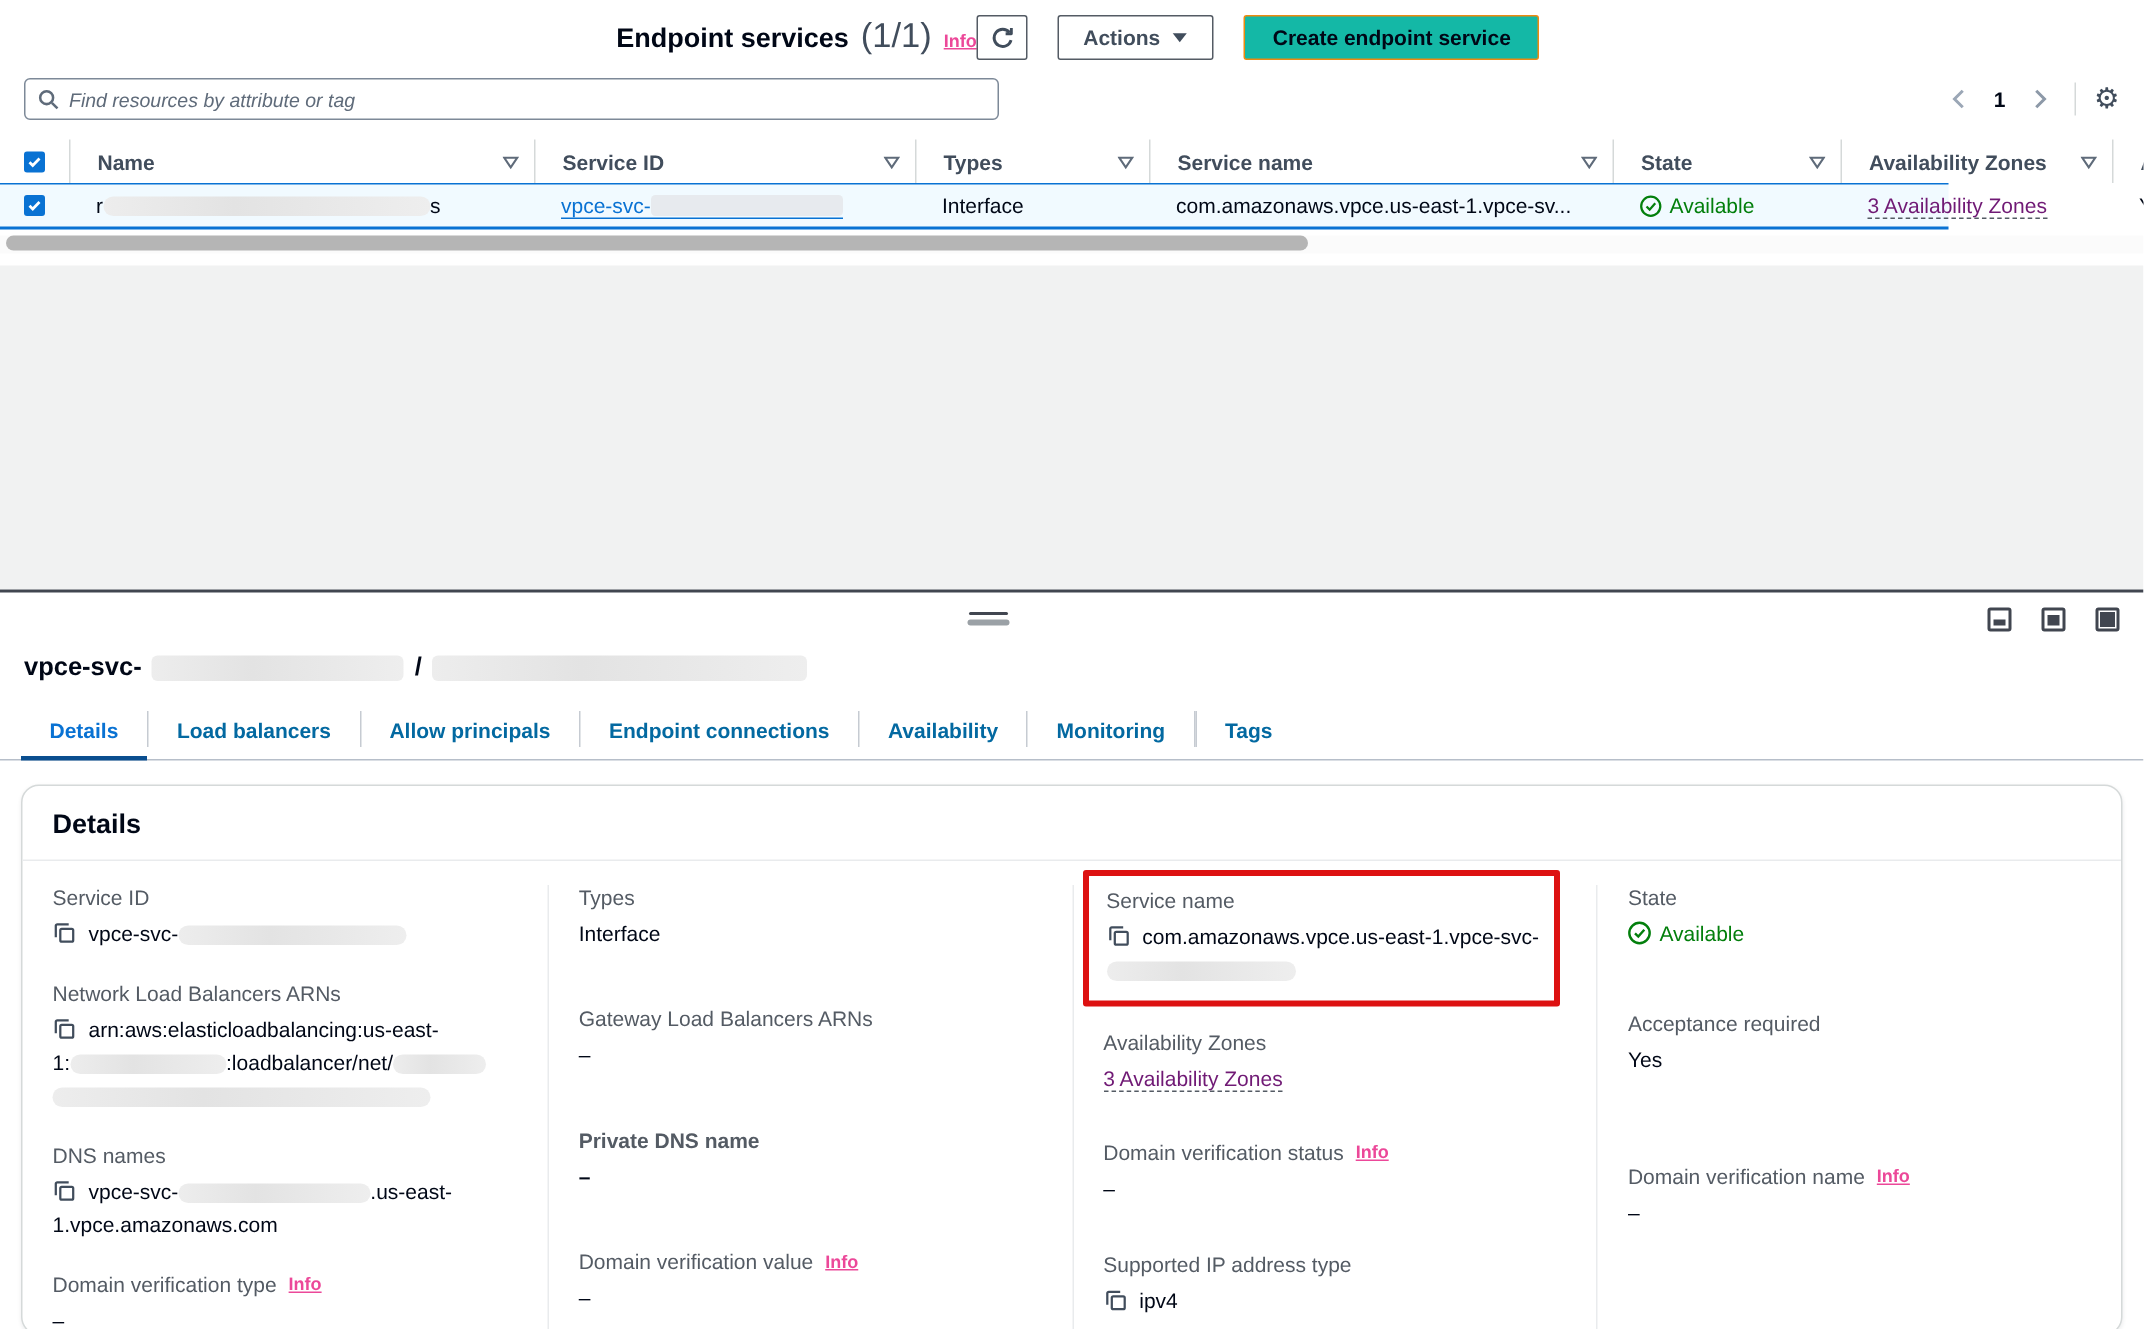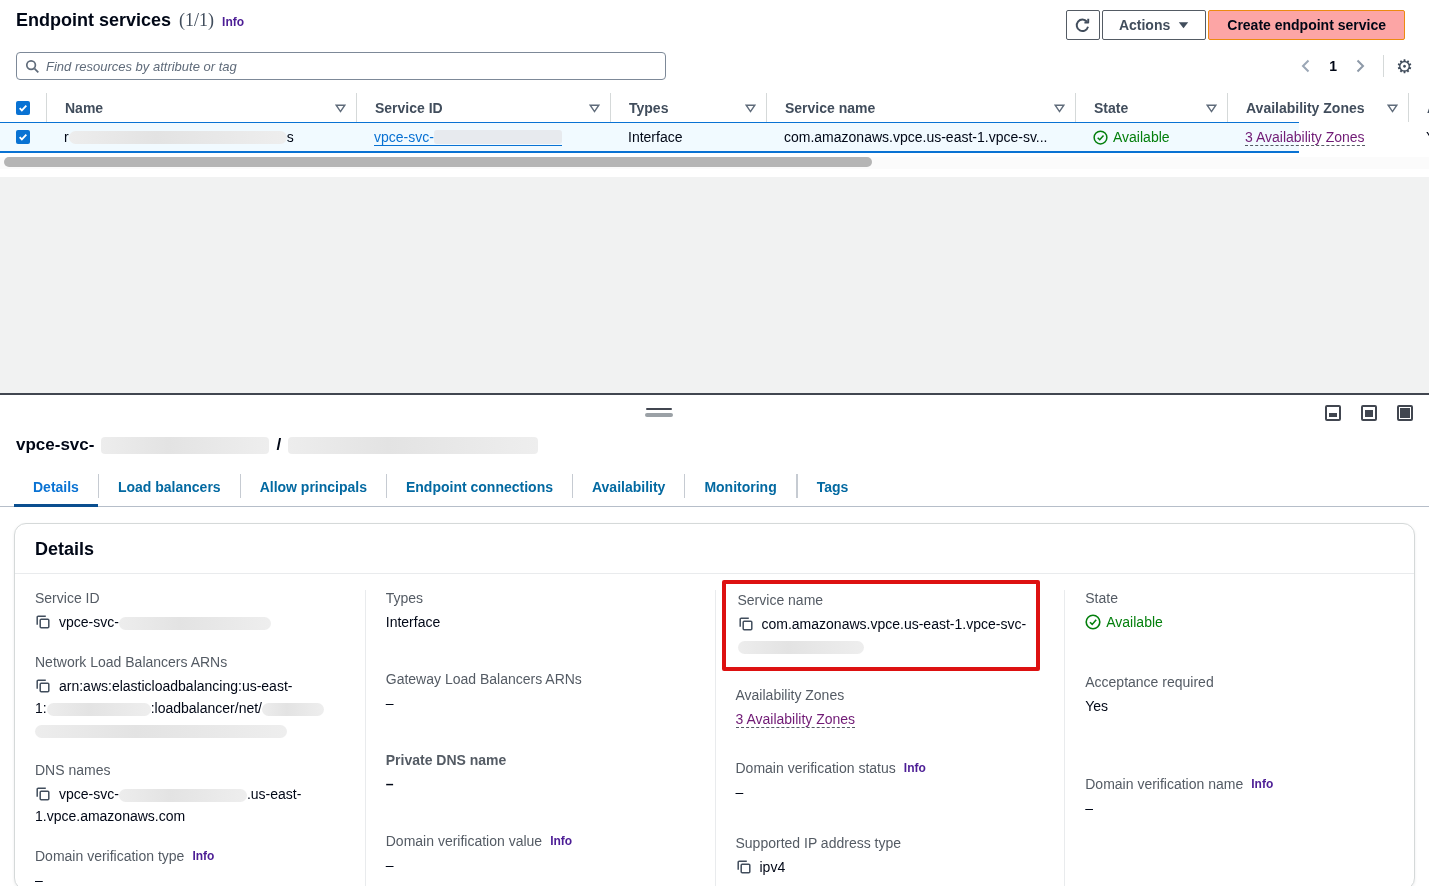--- a/index.html
+++ b/index.html
@@ -2,32 +2,32 @@
 <html><head>
 <meta charset="utf-8">
 <style>
   * { margin:0; padding:0; box-sizing:border-box; }
   html,body { width:1429px; height:886px; overflow:hidden; background:#fff;
     font-family:"Liberation Sans", sans-serif; color:#000716; }
   body { position:relative; }
 
   
   .list-section { position:absolute; top:0; left:0; width:1429px; height:177px; background:#fff; }
-  .list-header { display:flex; justify-content:space-between; align-items:flex-start; padding:10px 24px 0 16px; }
+  .list-header { display:flex; justify-content:center; align-items:flex-start; padding:10px 8px 0 16px; }
   .title-wrap { display:flex; align-items:baseline; gap:8px; }
   .page-title { font-size:18px; font-weight:bold; color:#000716; }
-  .res-count { font-size:18px; font-weight:normal; color:#414d5c;font-family:Liberation Serif, serif; }
-  .info-link { font-size:12px; font-weight:bold; color:#4c1d95; cursor:pointer; }
-  .btn-row { display:flex; gap:2px; align-items:center; }
+  .res-count { font-size:23px; font-weight:normal; color:#414d5c; }
+  .info-link { font-size:12px; font-weight:bold; color:#ec4899; cursor:pointer;text-decoration:underline; }
+  .btn-row { display:flex; gap:20px; align-items:center; }
   .btn { height:30px; border:1px solid #545b64; border-radius:2px; background:#fff;
     display:flex; align-items:center; justify-content:center; gap:8px;
     font-size:14px; font-weight:bold; color:#414d5c; cursor:pointer; }
   .btn-icon-only { width:34px; }
   .btn-actions { padding:0 16px; }
-  .btn-primary { background:#fca5a5; border:1px solid #ec8a10; color:#000716; padding:0 18px; }
+  .btn-primary { background:#14b8a6; border:1px solid #ec8a10; color:#000716; padding:0 18px; }
 
   .controls-row { display:flex; justify-content:space-between; align-items:center; padding:12px 16px 0 16px; }
   .search-box { width:650px; height:28px; border:1px solid #7d8998; border-radius:4px;
     display:flex; align-items:center; padding:0 8px; gap:6px; background:#fff; }
   .search-box input { border:none; outline:none; flex:1; font-size:13px;
     font-family:"Liberation Sans", sans-serif; color:#000716; background:transparent; }
   .search-box input::placeholder { font-style:italic; color:#5f6b7a; }
   .pager { display:flex; align-items:center; gap:6px; }
   .pg-chev { width:22px; height:22px; display:flex; align-items:center; justify-content:center; cursor:pointer; }
   .pg-num { font-size:14px; font-weight:bold; color:#000716; padding:0 6px; cursor:pointer; }

